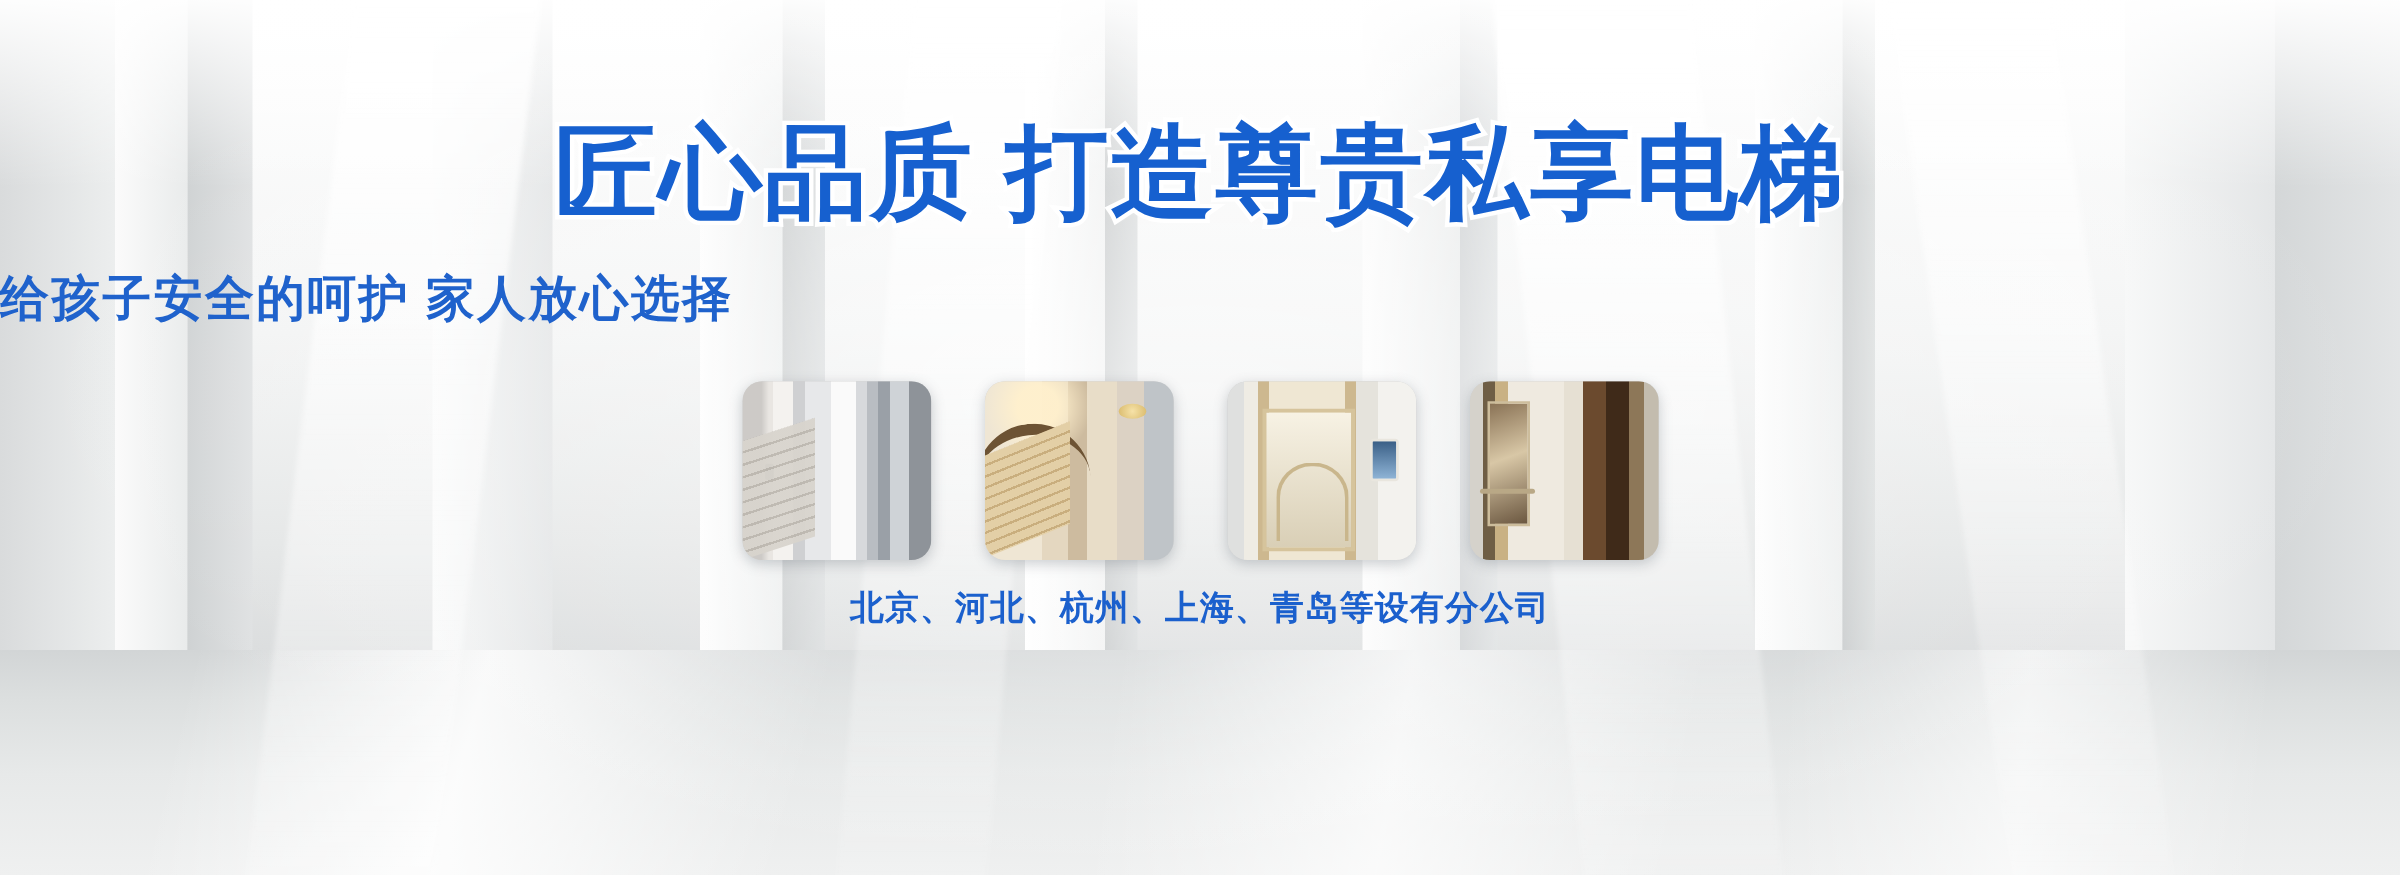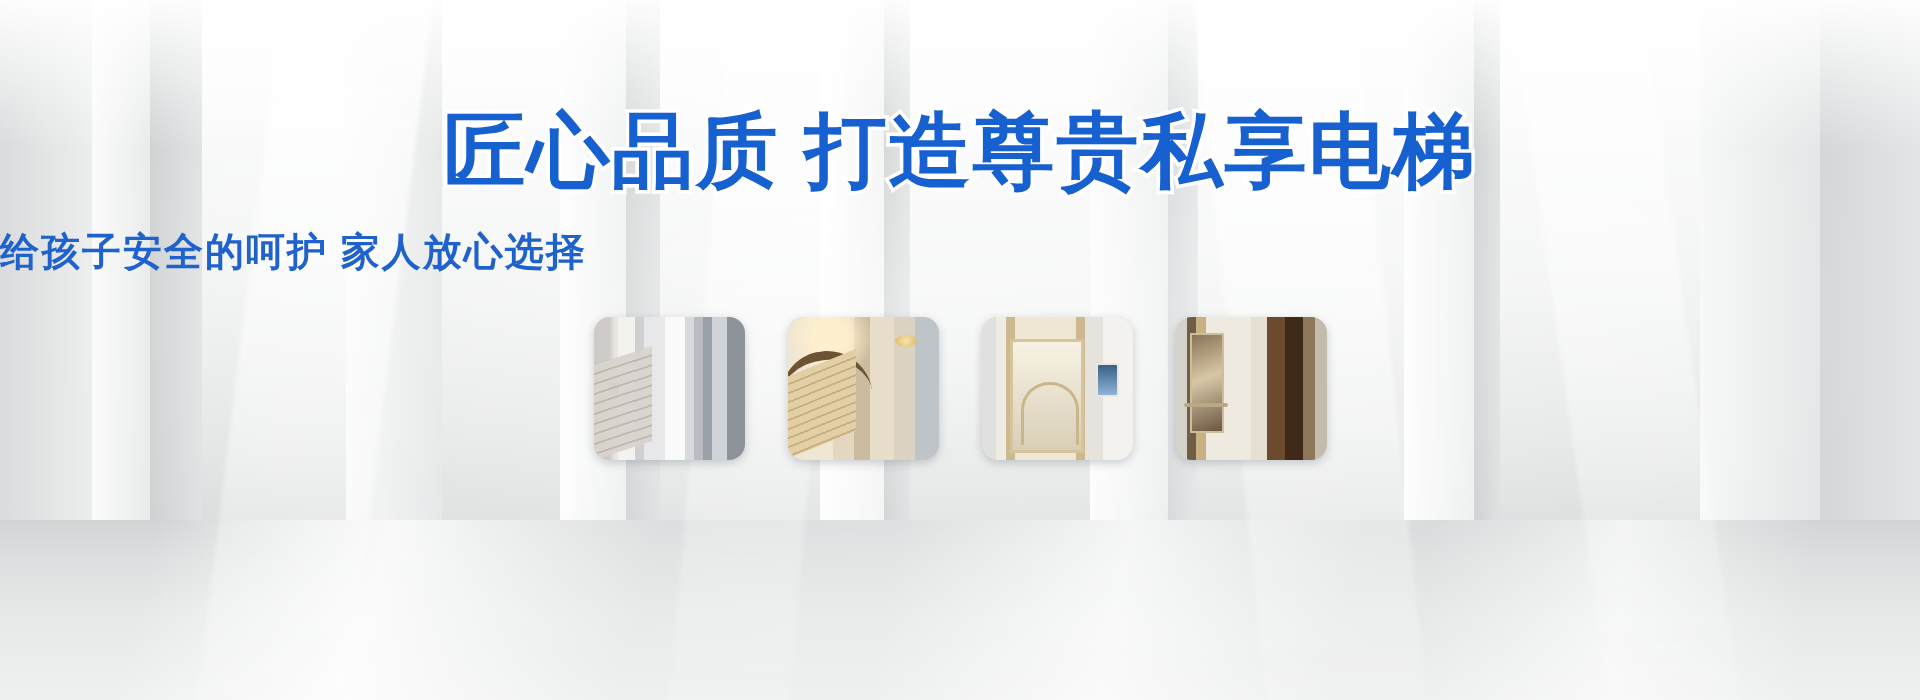--- a/index.html
+++ b/index.html
@@ -60,21 +60,21 @@
   .b3{left:1230px;width:160px;transform:skewX(6deg);
       background:linear-gradient(to bottom,rgba(255,255,255,.9),rgba(255,255,255,.08));}
   .b4{left:1560px;width:130px;transform:skewX(8deg);
       background:linear-gradient(to bottom,rgba(255,255,255,.8),rgba(255,255,255,.05));}
   .vignette{
     position:absolute;inset:0;
     background:radial-gradient(ellipse 70% 80% at 50% 45%,rgba(255,255,255,.55) 0%,rgba(255,255,255,0) 70%);
   }
 
   
-  .content{position:absolute;inset:0;margin-top:12px;}
+  .content{position:absolute;inset:0;}
 
   .headline{
     position:absolute;top:98px;left:0;right:0;text-align:center;
     font-size:82px;line-height:1;font-weight:bold;letter-spacing:2px;
     color:#1660cf;
     -webkit-text-stroke:7px #ffffff;
     paint-order:stroke fill;
     text-shadow:0 2px 4px rgba(255,255,255,.8);
   }
   .subtitle{
@@ -214,15 +214,16 @@
         <div class="glass"></div>
         <div class="panel"></div>
       </div>
       <div class="photo p4">
         <div class="shot"></div>
         <div class="mirror"></div>
         <div class="rail"></div>
       </div>
     </div>
 
+    <div class="locations">北京、河北、杭州、上海、青岛等设有分公司</div>
 
   </div>
 </div>
 
 </body></html>

